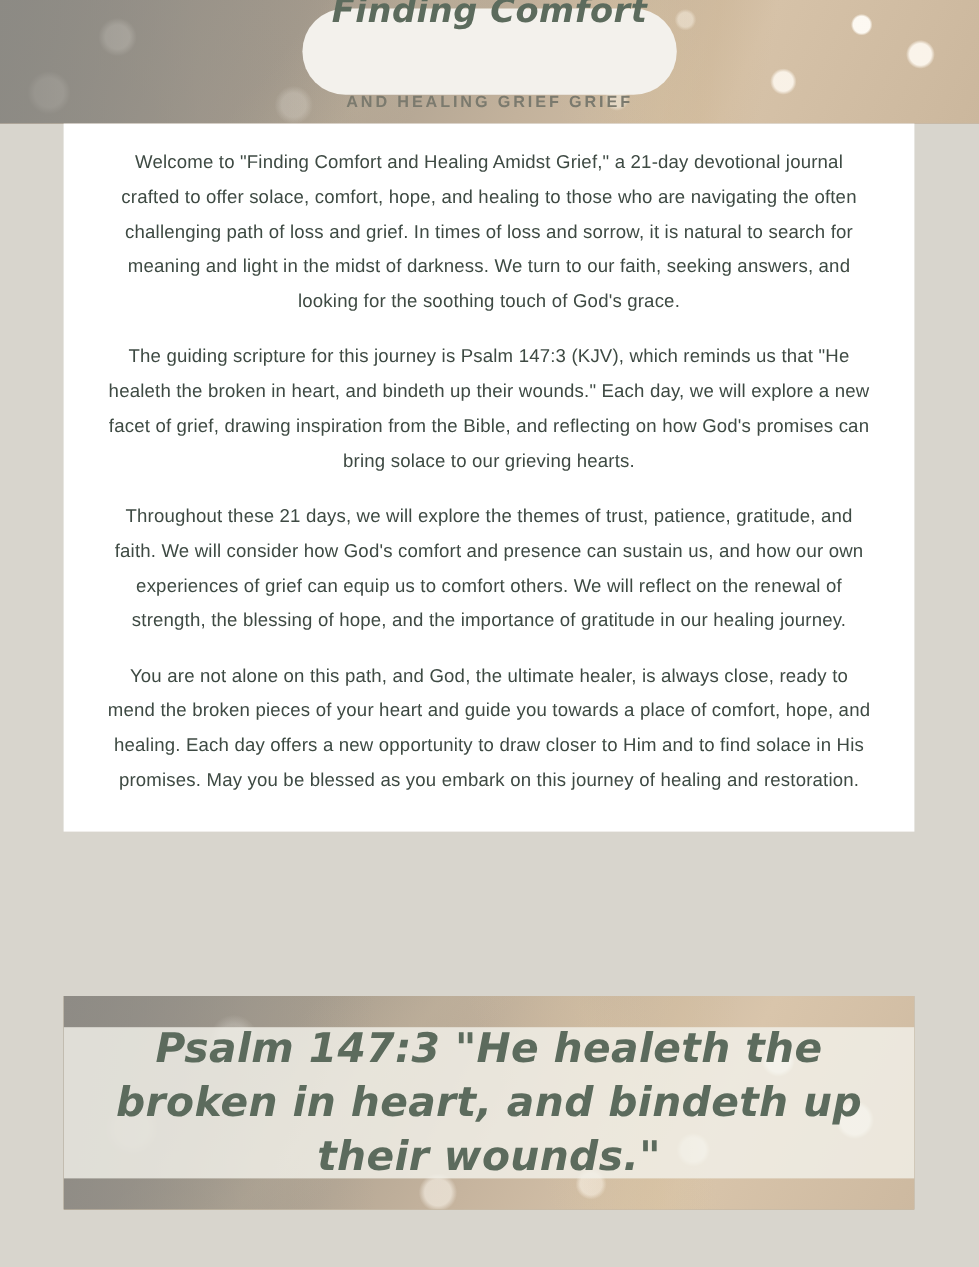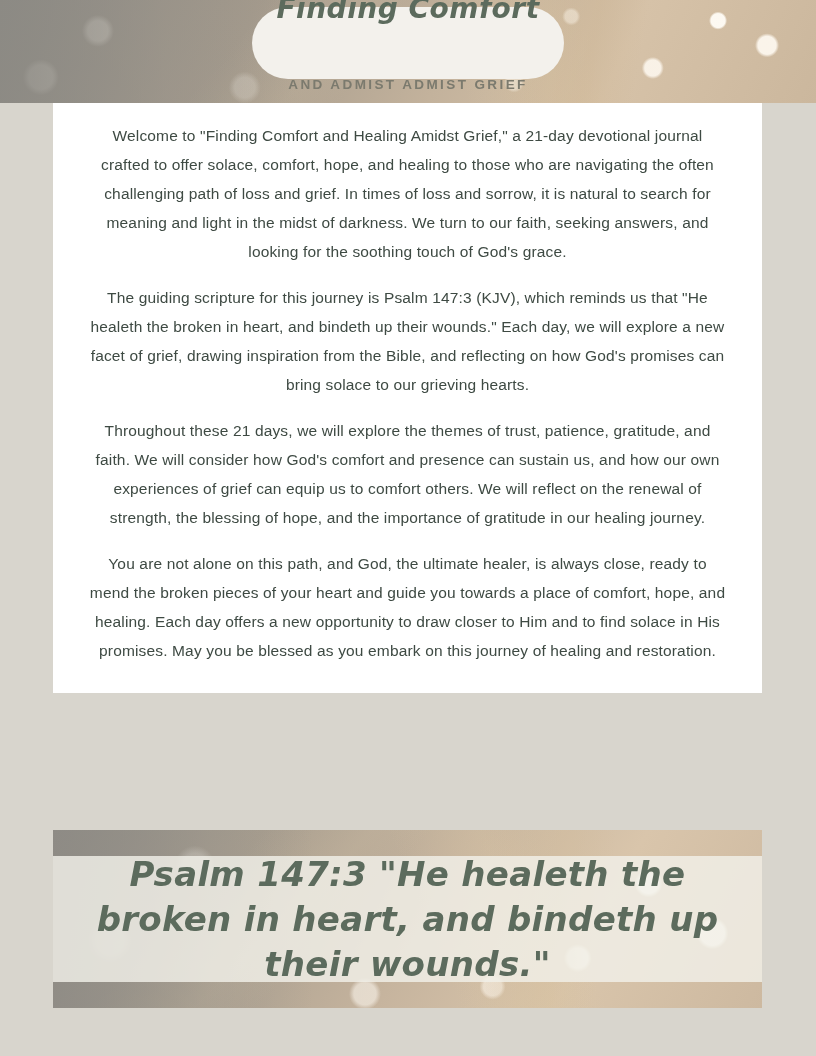--- a/index.html
+++ b/index.html
@@ -169,21 +169,21 @@
 </head>
 <body>
 
 <div class="page">
 
   <div class="header-banner">
     <div class="header-photo"></div>
     <div class="header-left-fade"></div>
     <div class="title-plaque">
       <div class="title-script">Finding Comfort</div>
-      <div class="title-sub">AND ADMIST ADMIST GRIEF</div>
+      <div class="title-sub">AND HEALING GRIEF GRIEF</div>
     </div>
   </div>
 
   <div class="body-card">
     <p class="para">Welcome to "Finding Comfort and Healing Amidst Grief," a 21-day devotional journal crafted to offer solace, comfort, hope, and healing to those who are navigating the often challenging path of loss and grief. In times of loss and sorrow, it is natural to search for meaning and light in the midst of darkness. We turn to our faith, seeking answers, and looking for the soothing touch of God's grace.</p>
     <p class="para">The guiding scripture for this journey is Psalm 147:3 (KJV), which reminds us that "He healeth the broken in heart, and bindeth up their wounds." Each day, we will explore a new facet of grief, drawing inspiration from the Bible, and reflecting on how God's promises can bring solace to our grieving hearts.</p>
     <p class="para">Throughout these 21 days, we will explore the themes of trust, patience, gratitude, and faith. We will consider how God's comfort and presence can sustain us, and how our own experiences of grief can equip us to comfort others. We will reflect on the renewal of strength, the blessing of hope, and the importance of gratitude in our healing journey.</p>
     <p class="para">You are not alone on this path, and God, the ultimate healer, is always close, ready to mend the broken pieces of your heart and guide you towards a place of comfort, hope, and healing. Each day offers a new opportunity to draw closer to Him and to find solace in His promises. May you be blessed as you embark on this journey of healing and restoration.</p>
   </div>
 

